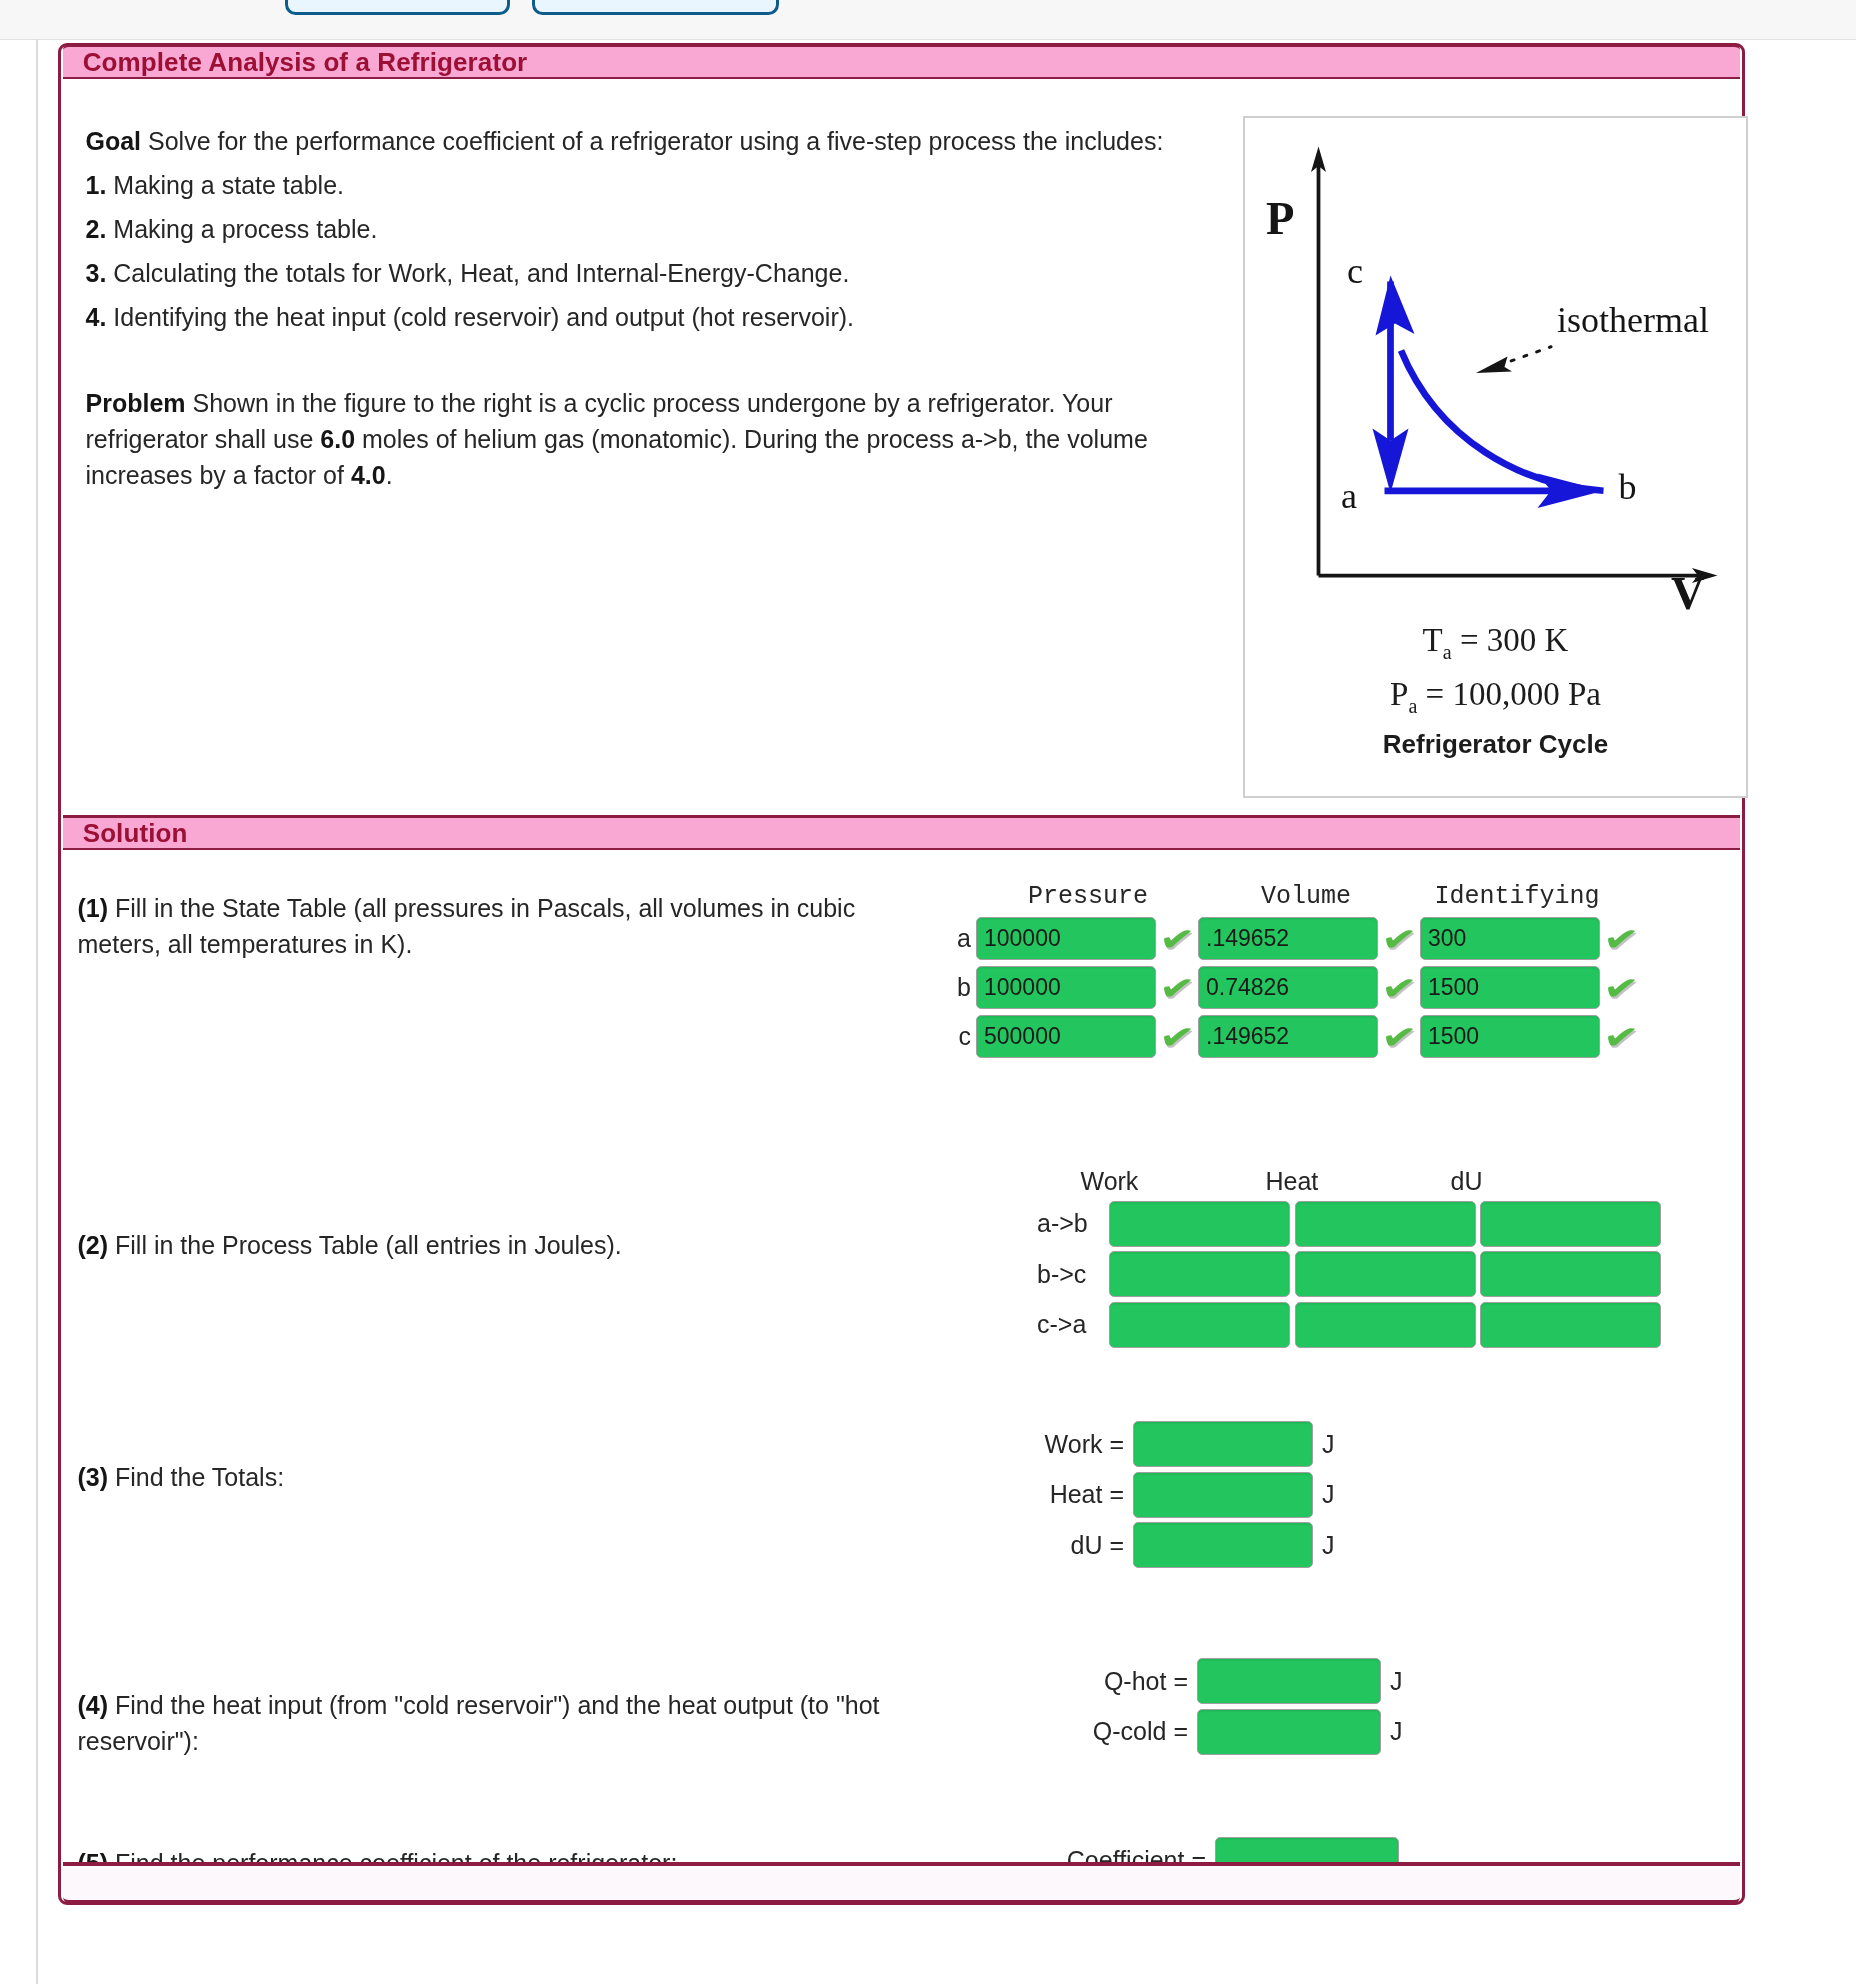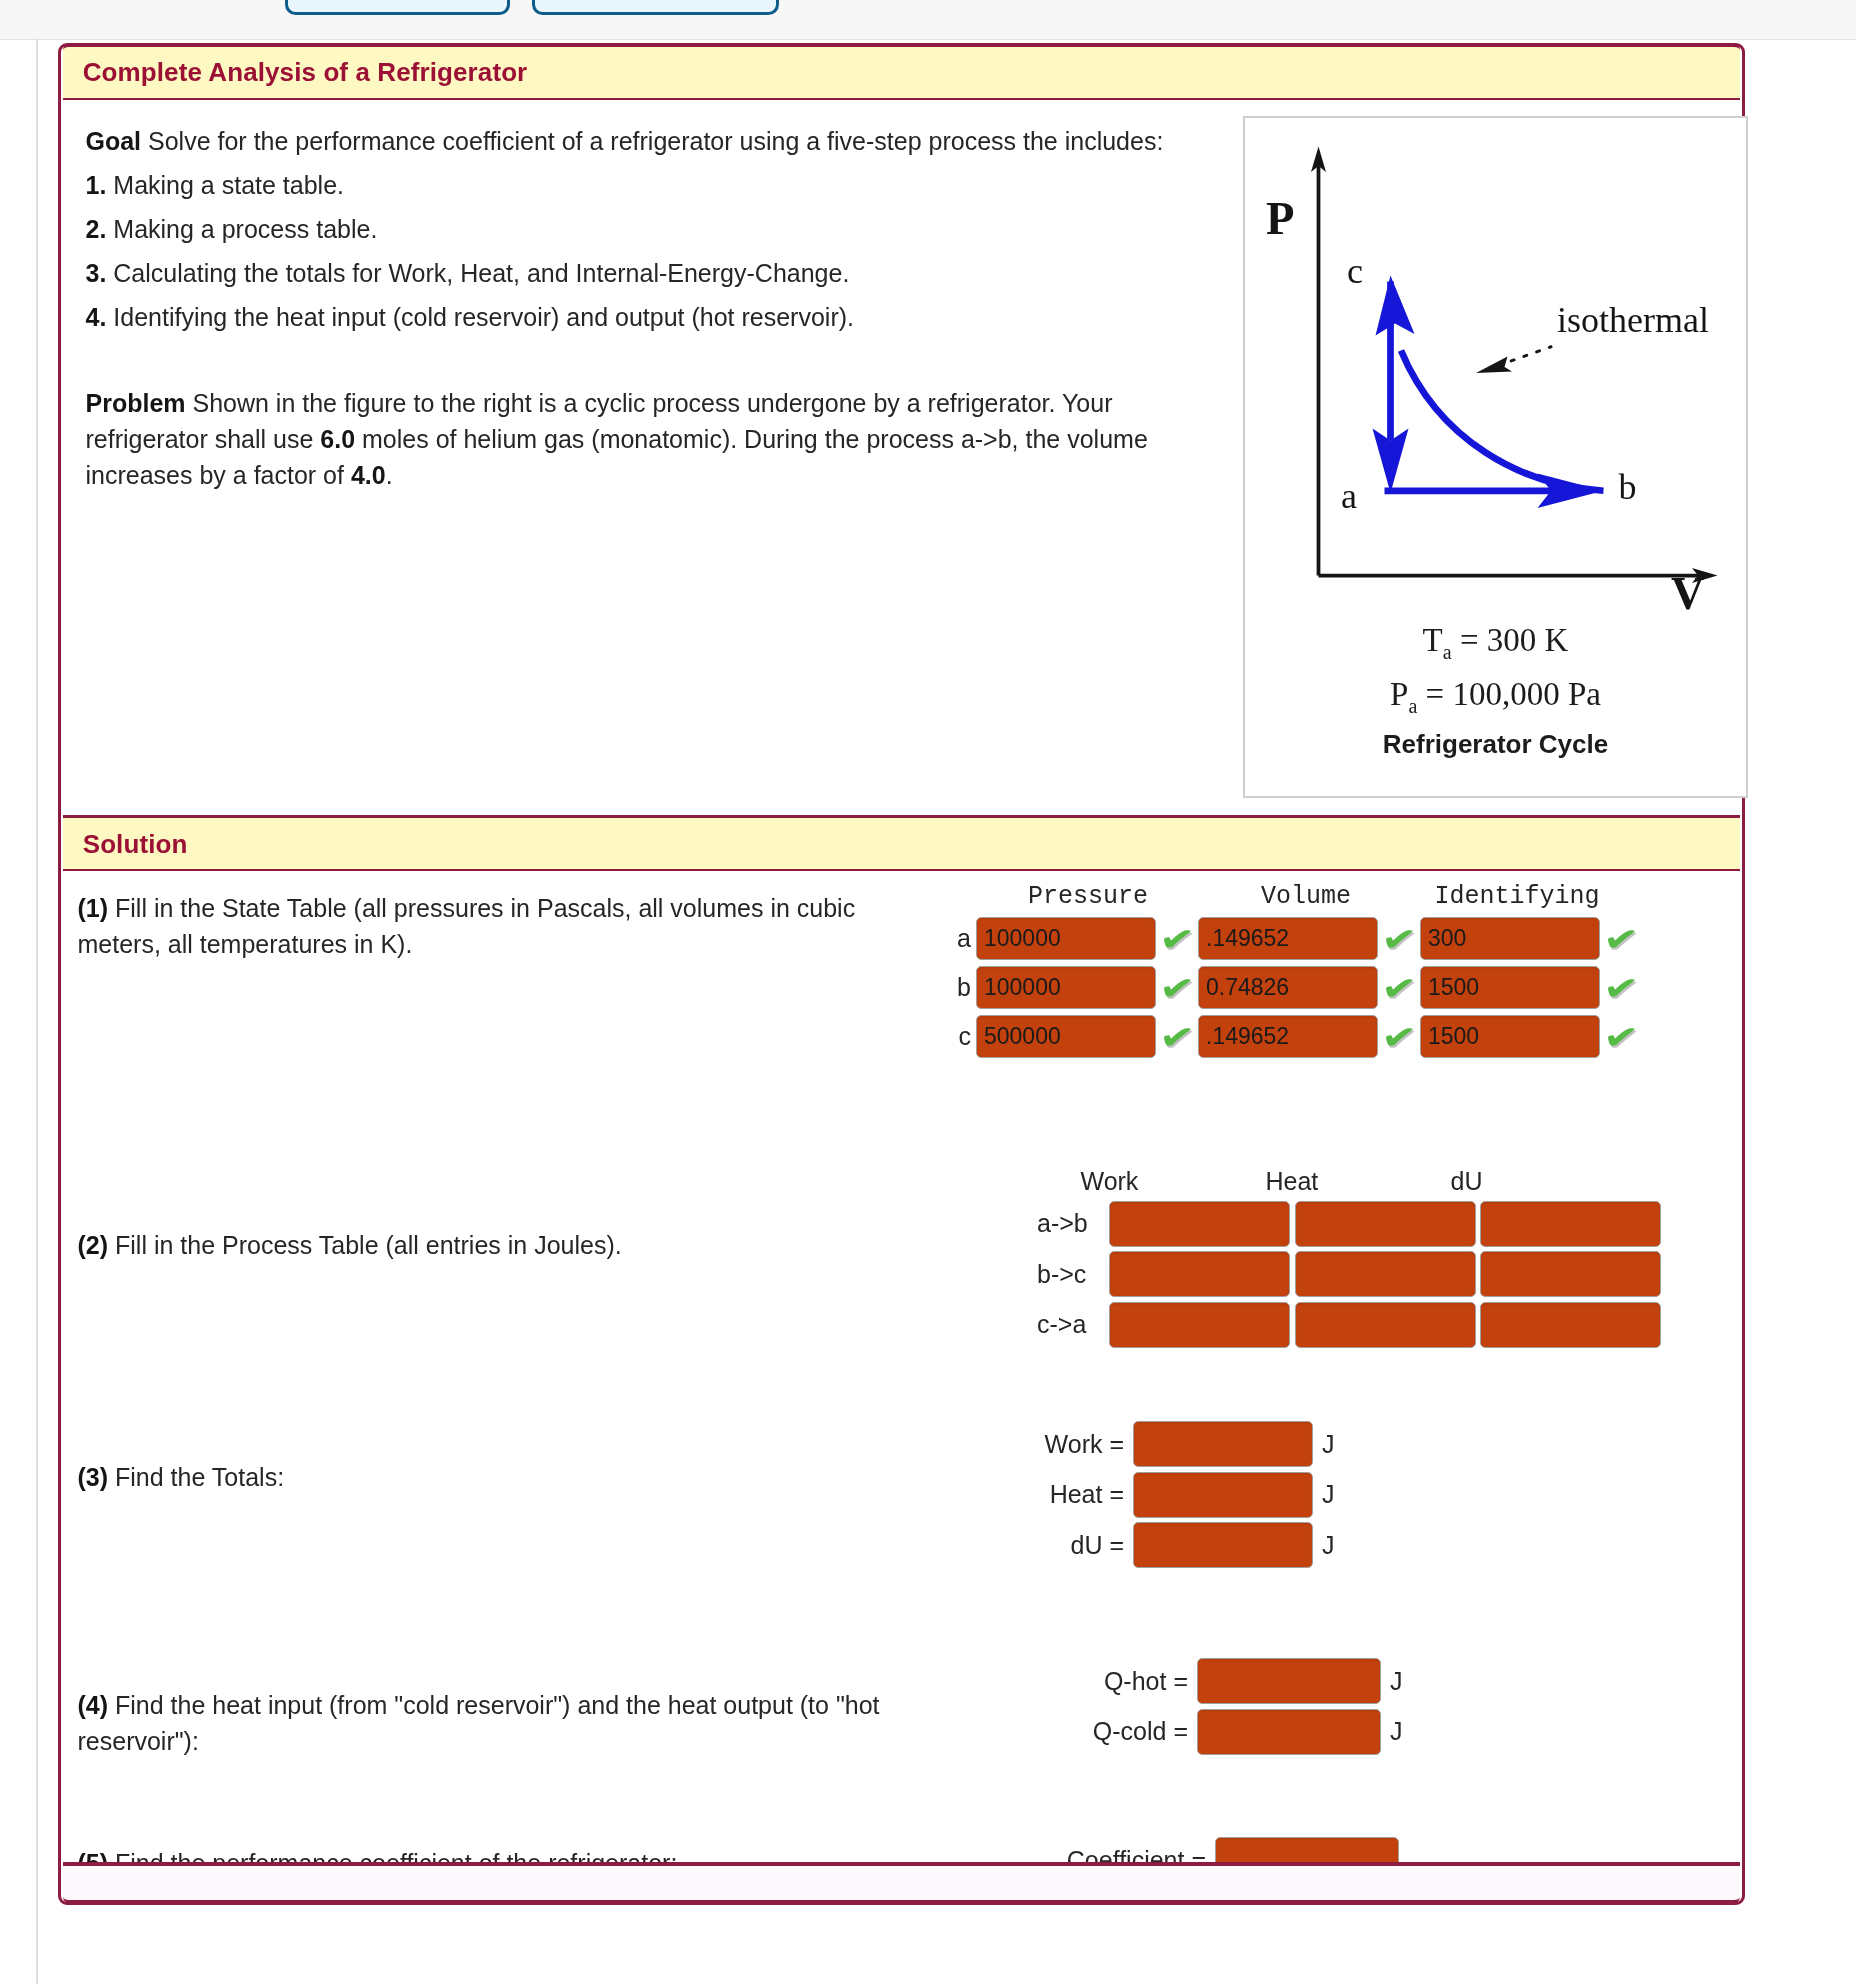--- a/index.html
+++ b/index.html
@@ -62,22 +62,22 @@
     left: 0; top: 0;
     width: 100%;
     height: 100%;
   }
 
   
   .section-head {
     position: absolute;
     left: 2.2px;
     width: calc(100% - 4.5px);
-    height: 56px;
-    background: #fef9c3;
+    height: 35px;
+    background: #f9a8d4;
     border-top: 3.7px solid #8c1c41;
     border-bottom: 2.2px solid #8c1c41;
     box-sizing: border-box;
   }
   .section-head .title {
     position: absolute;
     left: 19.5px;
     top: 50%;
     transform: translateY(-50%);
     font-size: 26px;
@@ -199,21 +199,21 @@
     font-size: 25px;
     color: #262626;
     text-align: right;
     padding-right: 4.5px;
     box-sizing: border-box;
   }
   .cellwrap { display: flex; align-items: center; }
   .txtbox {
     border: 1.5px solid #a0a0a0;
     border-radius: 5.2px;
-    background: #c2410c;
+    background: #22c55e;
     box-shadow: inset 0 1.5px 1.5px rgba(0,0,0,0.07);
     box-sizing: border-box;
     font-family: "Liberation Sans", sans-serif;
     font-size: 23px;
     color: #1a1a1a;
     padding: 0 7.5px;
     display: flex;
     align-items: center;
   }
   .state-input { width: 180px; height: 43px; }

